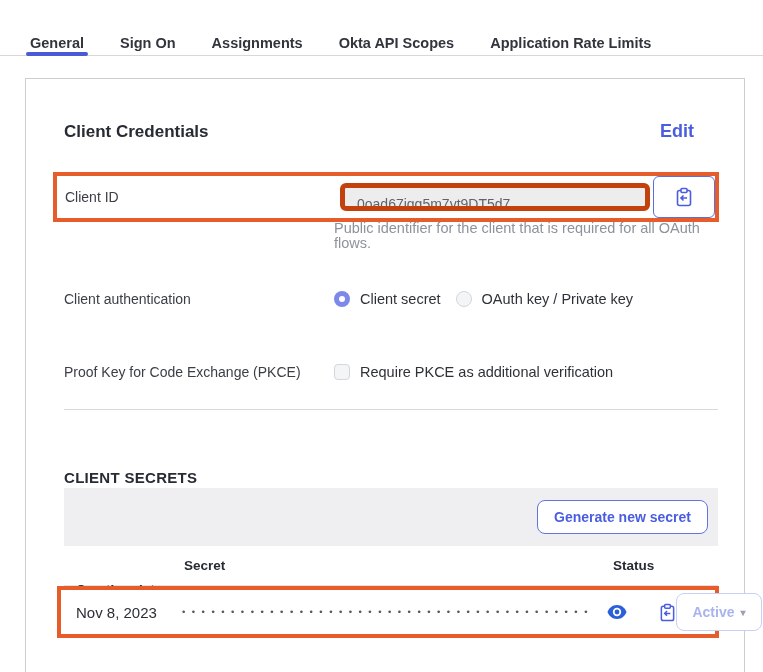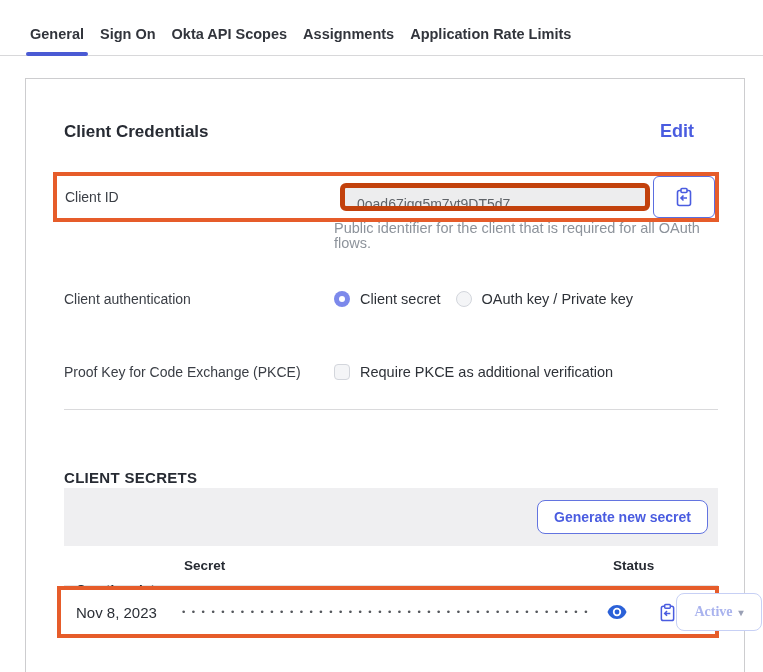--- a/index.html
+++ b/index.html
@@ -2,21 +2,21 @@
 <html><head>
 <meta charset="utf-8">
 <style>
   * { margin:0; padding:0; box-sizing:border-box; }
   html,body { width:763px; height:672px; background:#fff; overflow:hidden;
     font-family:"Liberation Sans", sans-serif; }
 
   
   .tabbar { position:absolute; top:0; left:0; width:763px; height:56px;
     border-bottom:1px solid #d8d8da; background:#fff; }
-  .tabs { display:flex; gap:16px; margin-left:30px; padding-top:26px; height:100%; }
+  .tabs { display:flex; gap:36px; margin-left:30px; padding-top:35px; height:100%; }
   .tab { font-size:14.5px; font-weight:bold; color:#32353c; padding-bottom:12px;
     cursor:pointer; white-space:nowrap; position:relative; }
   .tab.active::after { content:""; position:absolute; left:-4px; right:-4px; bottom:-1px;
     height:4px; background:#4a5ad4; border-radius:2px; }
 
   
   .card { position:absolute; top:78px; left:25px; width:720px; height:640px;
     background:#fff; border:1px solid #cdcdcf; }
 
   .cc-header { position:absolute; top:42px; left:38px; right:50px;
@@ -79,32 +79,32 @@
     display:flex; align-items:center; background:#fff; }
   .td-date { width:120px; padding-left:15px; font-size:15px; color:#2b2f36; flex:none; }
   .td-secret { flex:1; display:flex; align-items:center; gap:14px; }
   .dots { font-family:"DejaVu Sans",sans-serif; font-size:9px; letter-spacing:4.5px;
     color:#54575c; white-space:nowrap; overflow:hidden; }
   .icon-btn { background:none; border:none; cursor:pointer; display:flex;
     align-items:center; padding:0; }
   .status-btn { width:86px; height:38px; margin-right:20px; background:#fff;
     border:1px solid #c7d0f5; border-radius:8px; color:#a9b3ee; font-size:14px;
     font-weight:bold; display:flex; align-items:center; justify-content:center;
-    gap:6px; cursor:default; flex:none; font-family:Liberation Serif, serif; }
+    gap:6px; cursor:default; flex:none; font-family:Liberation Sans, sans-serif; }
   .status-caret { font-size:10px; color:#9aa0b5; }
 </style>
 </head>
 <body>
 
 <div class="tabbar">
   <div class="tabs">
     <div class="tab active">General</div>
     <div class="tab">Sign On</div>
+    <div class="tab">Assignments</div>
     <div class="tab">Okta API Scopes</div>
-    <div class="tab">Assignments</div>
     <div class="tab">Application Rate Limits</div>
   </div>
 </div>
 
 <div class="card">
 
   <div class="cc-header">
     <div class="cc-title">Client Credentials</div>
     <div class="edit-link">Edit</div>
   </div>

